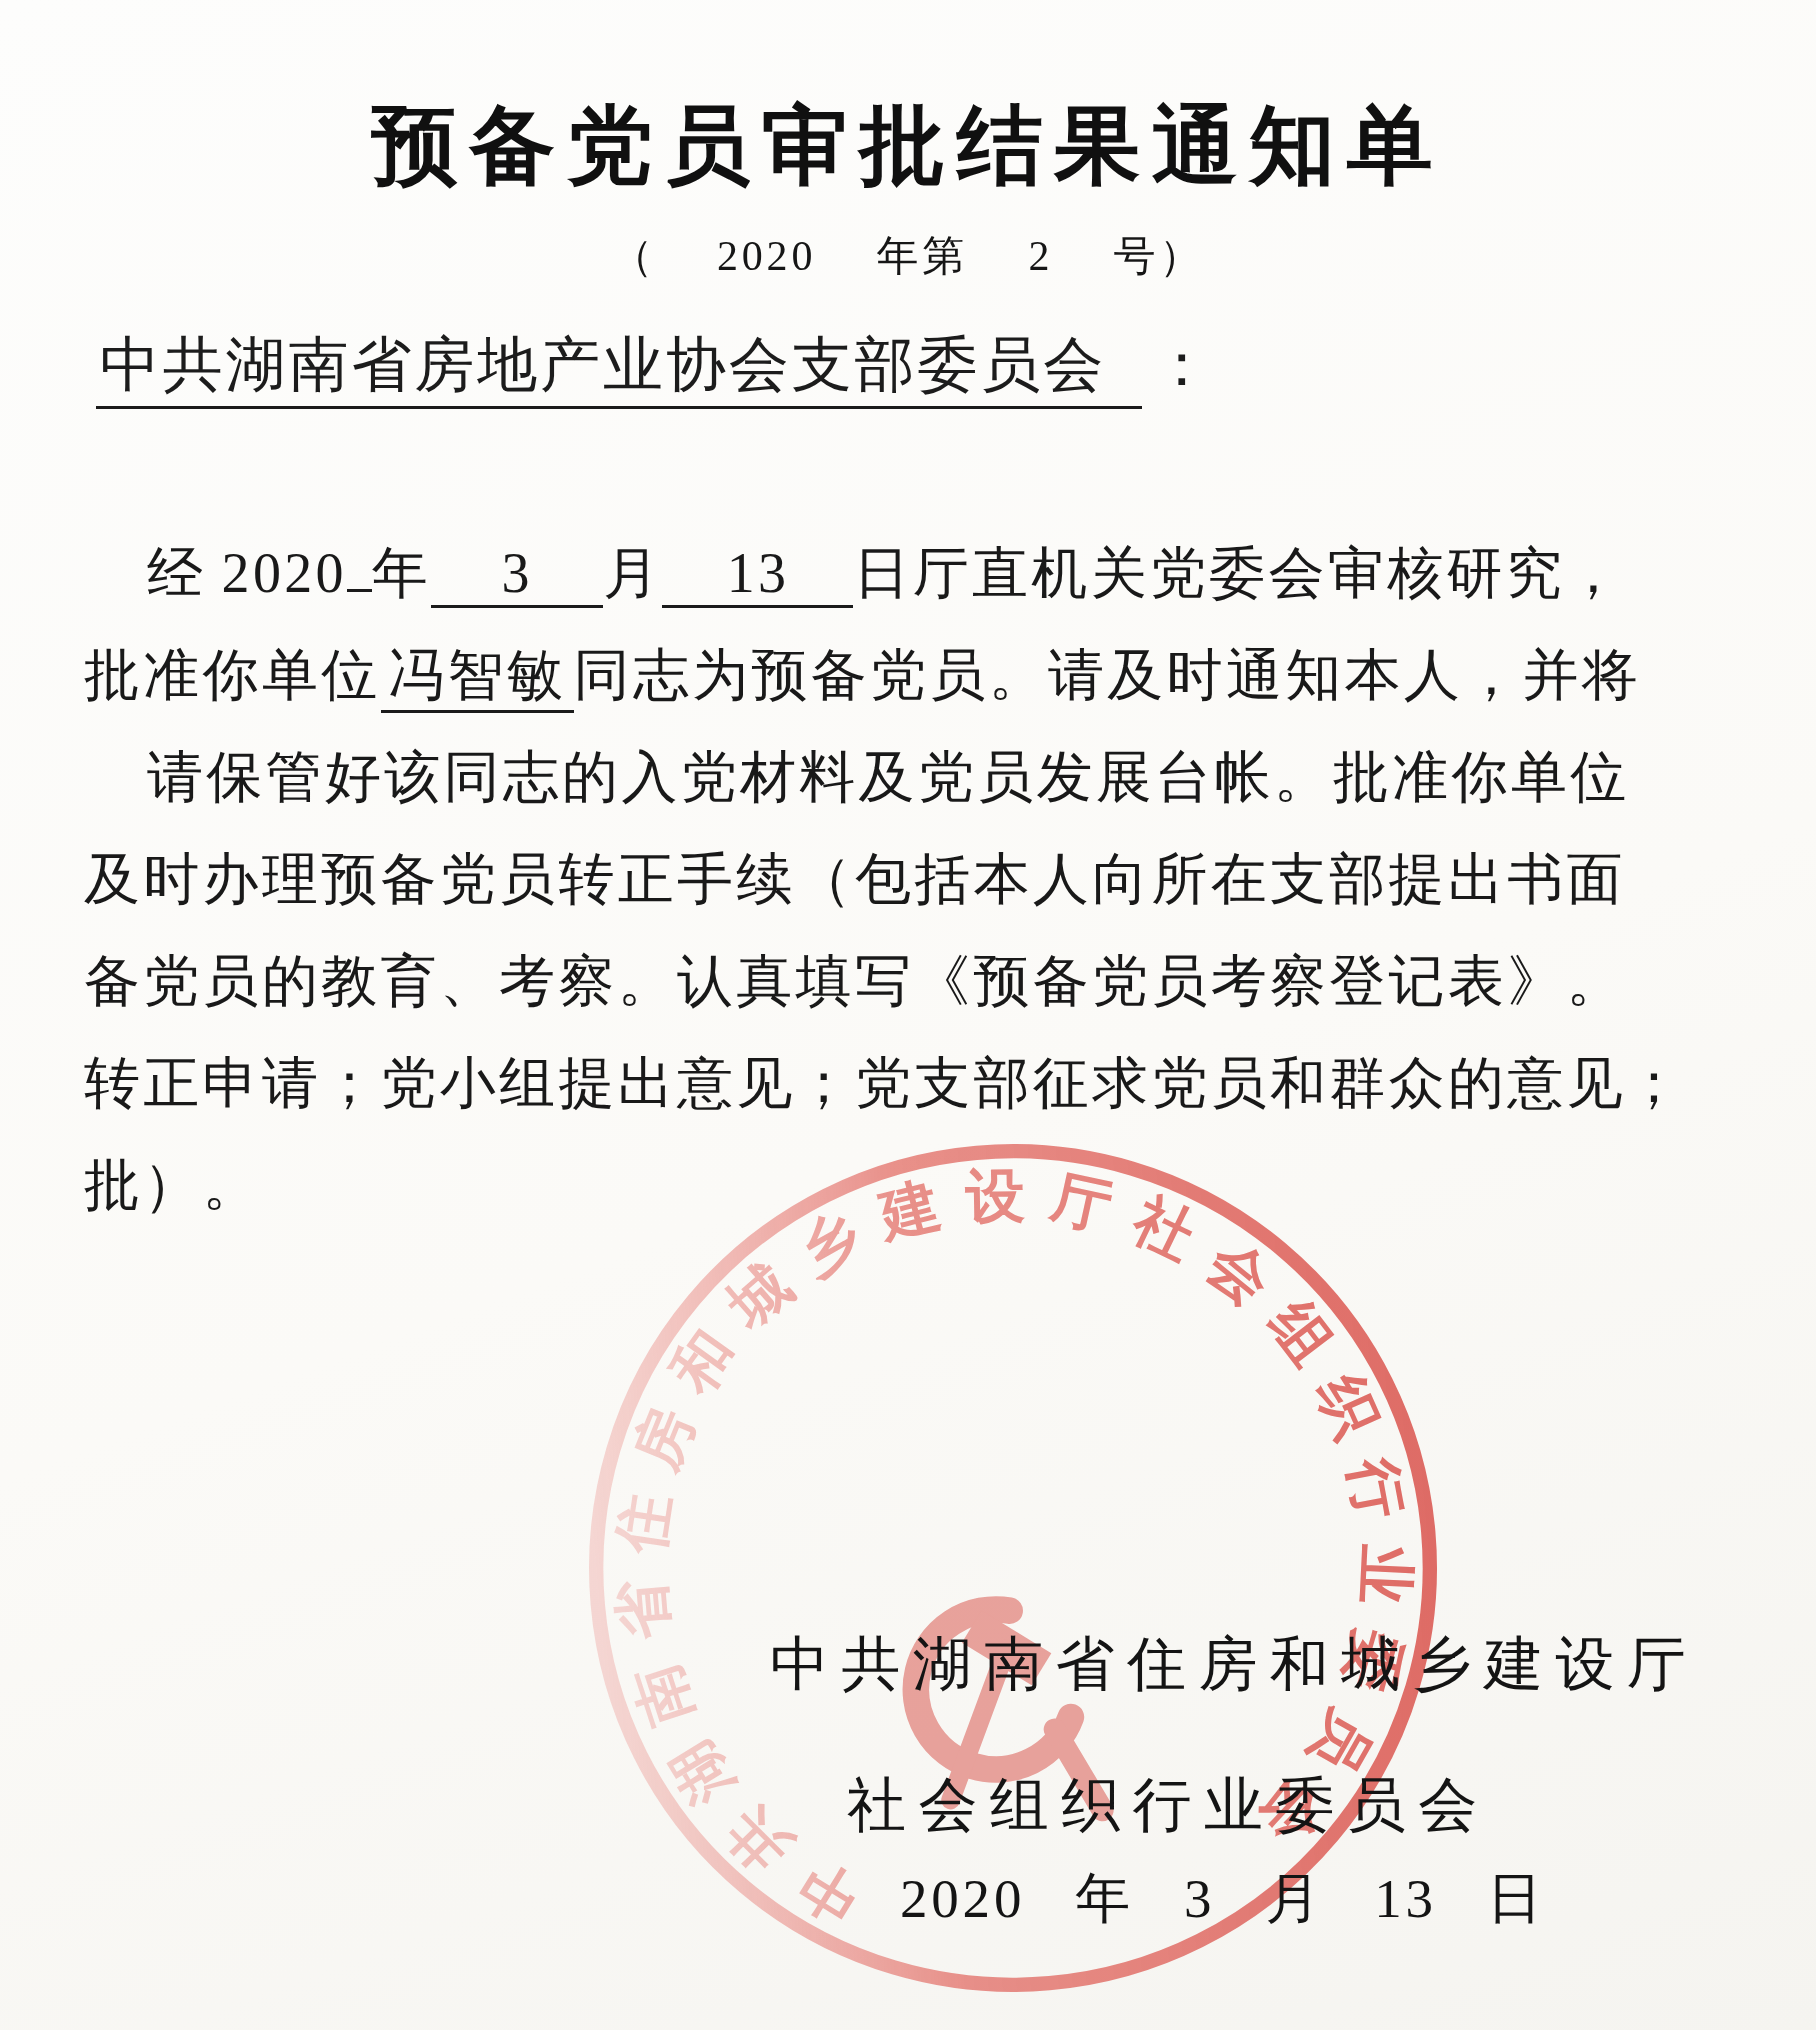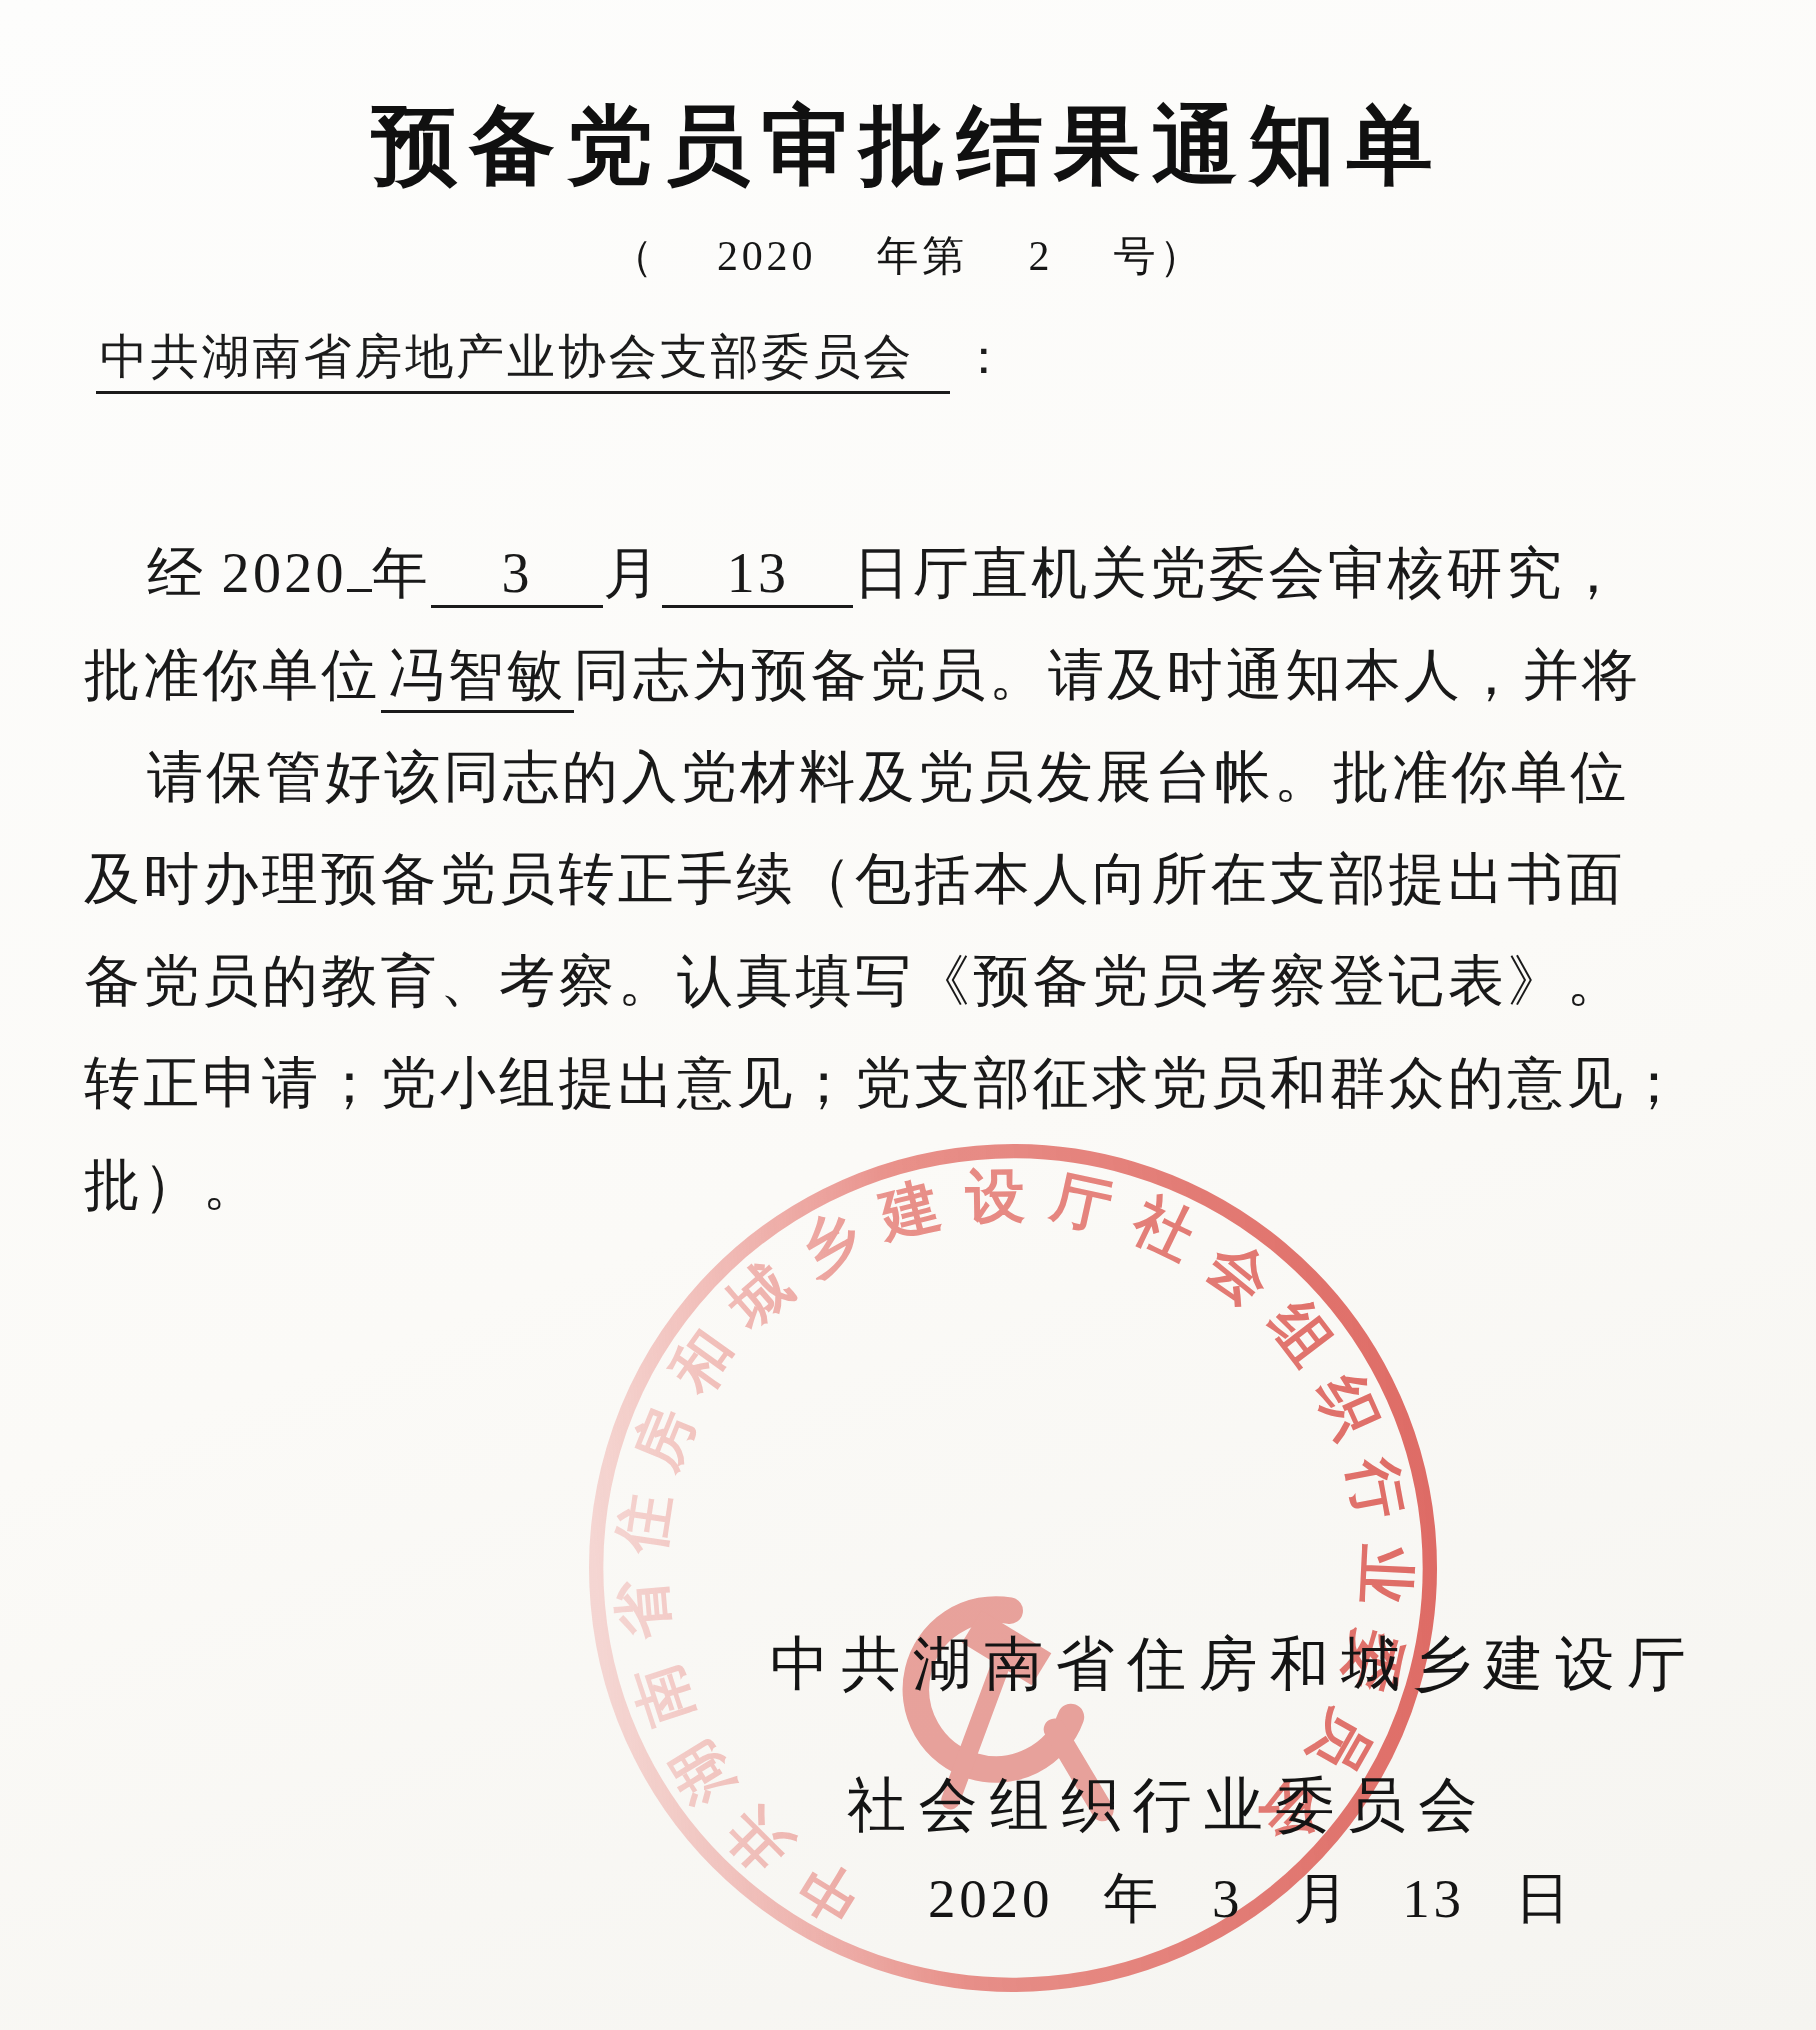--- a/index.html
+++ b/index.html
@@ -10,39 +10,39 @@
   }
   .title {
     position:absolute; top:88px; left:0; width:100%; text-align:center;
     font-family:"Liberation Sans","DejaVu Sans",sans-serif; font-weight:bold;
     font-size:86px; letter-spacing:11.5px; color:#101010;
   }
   .issue {
     position:absolute; top:228px; left:0; width:100%; text-align:center;
     font-size:42px; letter-spacing:3.8px; word-spacing:46px; color:#161616;
   }
-  .addressee { position:absolute; top:325px; left:96px; font-size:48px; letter-spacing:2.9px; white-space:nowrap; }
+  .addressee { position:absolute; top:325px; left:96px; font-size:60px; letter-spacing:2.9px; white-space:nowrap; }
   .addr-name { border-bottom:3.8px solid #1b1b1b; padding:0 36px 7.6px 3.8px; }
   .addr-colon { margin-left:9.6px; }
   .body { position:absolute; top:522px; left:84px; width:1625px; font-size:56px; letter-spacing:3.3px; line-height:102px; color:#191919; }
   .bline { white-space:nowrap; height:102px; }
   .indent { padding-left:63px; }
   .blank {
     display:inline-block; border-bottom:3.8px solid #1b1b1b;
     text-align:center; vertical-align:baseline; line-height:normal;
   }
   .blank-xs { width:25px; }
   .blank-m  { width:172px; }
   .blank-d  { width:191px; }
   .sp { display:inline-block; width:15.3px; }
   .member-name { border-bottom:3.8px solid #1b1b1b; padding:0 7.6px 3.8px; }
   .sig { position:absolute; white-space:nowrap; color:#141414; }
   .sig1 { top:1625px; left:770px; font-size:59px; letter-spacing:12.4px; }
   .sig2 { top:1766px; left:847px; font-size:59px; letter-spacing:12.4px; }
-  .date { top:1862px; left:900px; font-size:55px; letter-spacing:3.8px; word-spacing:32.5px;margin-left:28px; }
+  .date { top:1862px; left:900px; font-size:55px; letter-spacing:3.8px; word-spacing:32.5px; }
   .seal { position:absolute; left:535px; top:1090px; width:956px; height:956px; pointer-events:none; }
   .seal text { font-family:"Liberation Serif","DejaVu Serif",serif; font-weight:bold; }
 </style>
 </head>
 <body>
 
 <div class="page">
 
   <div class="title">预备党员审批结果通知单</div>
 

